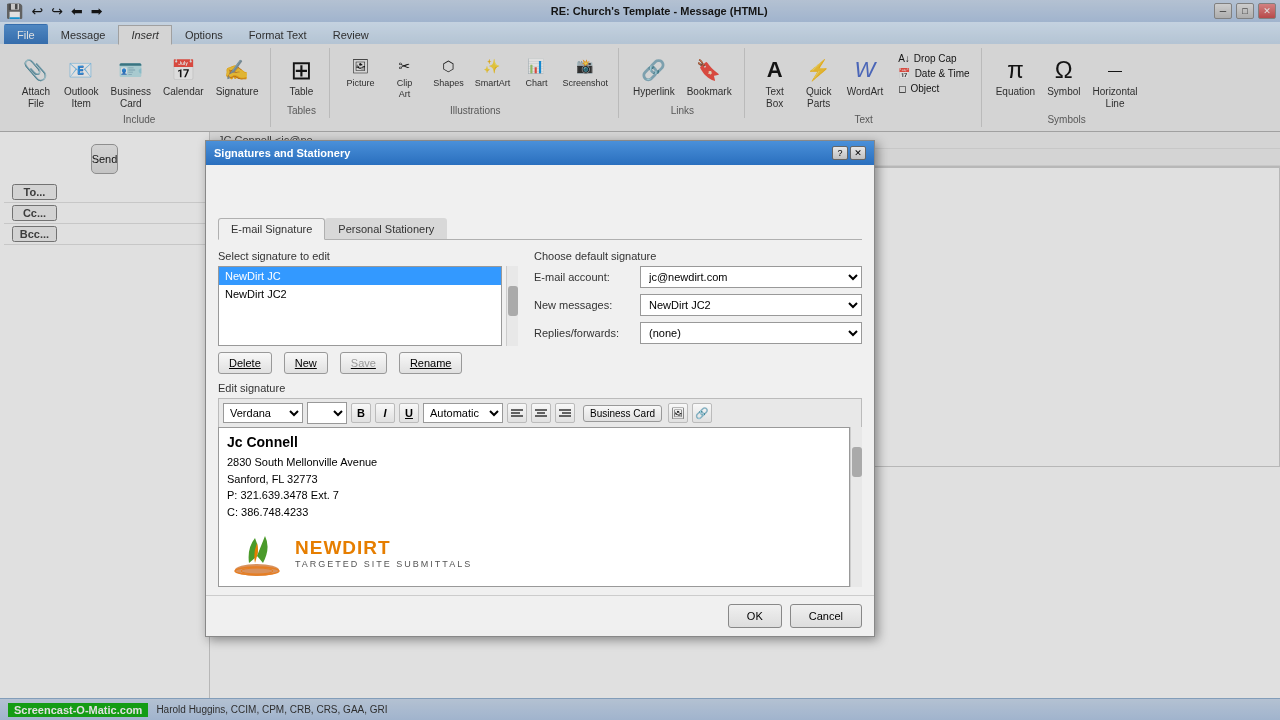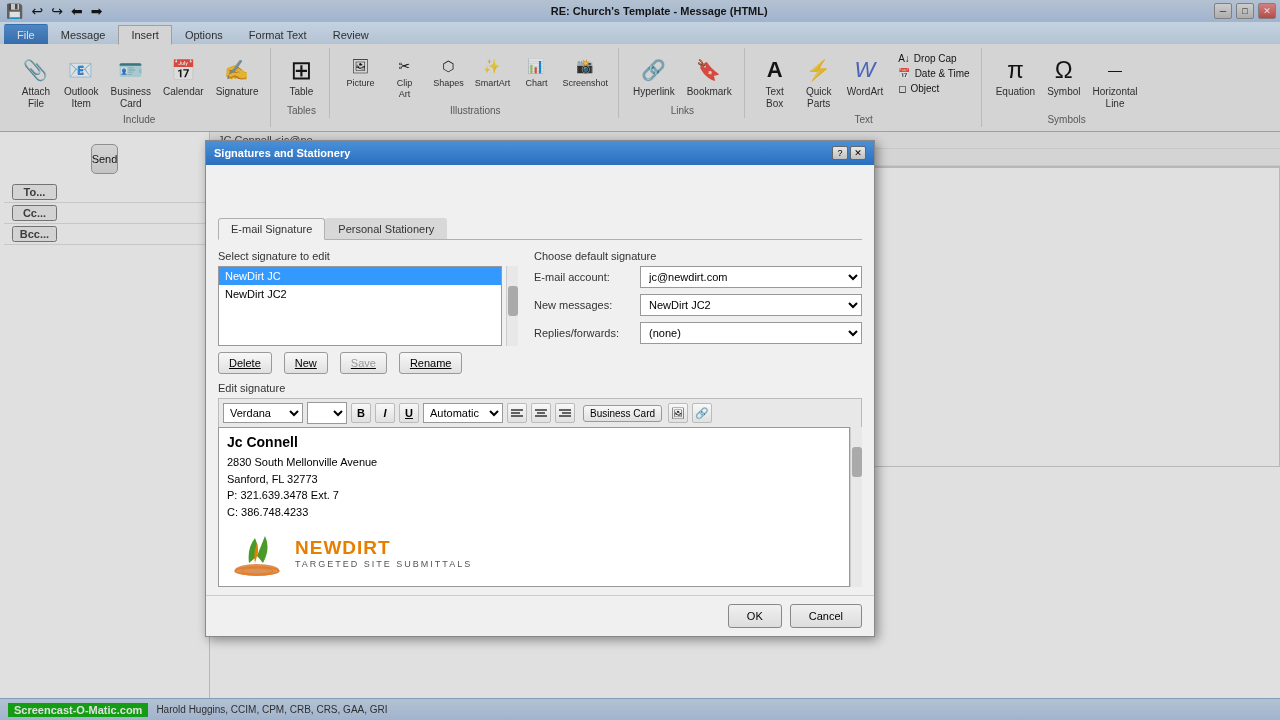--- a/index.html
+++ b/index.html
@@ -42,20 +42,21 @@
       height: 20px;
       display: flex;
       align-items: center;
     }
     .ribbon-tab.active {
       background: #f0f0f0;
       border-color: #b0b0b0;
       border-bottom: 1px solid #f0f0f0;
       margin-bottom: -1px;
       z-index: 1;
+      font-style: italic;
     }
     .ribbon-content {
       background: #f0f0f0;
       padding: 4px 8px;
       display: flex;
       gap: 2px;
       align-items: flex-start;
       border-bottom: 1px solid #b0b0b0;
     }
     .ribbon-group {

